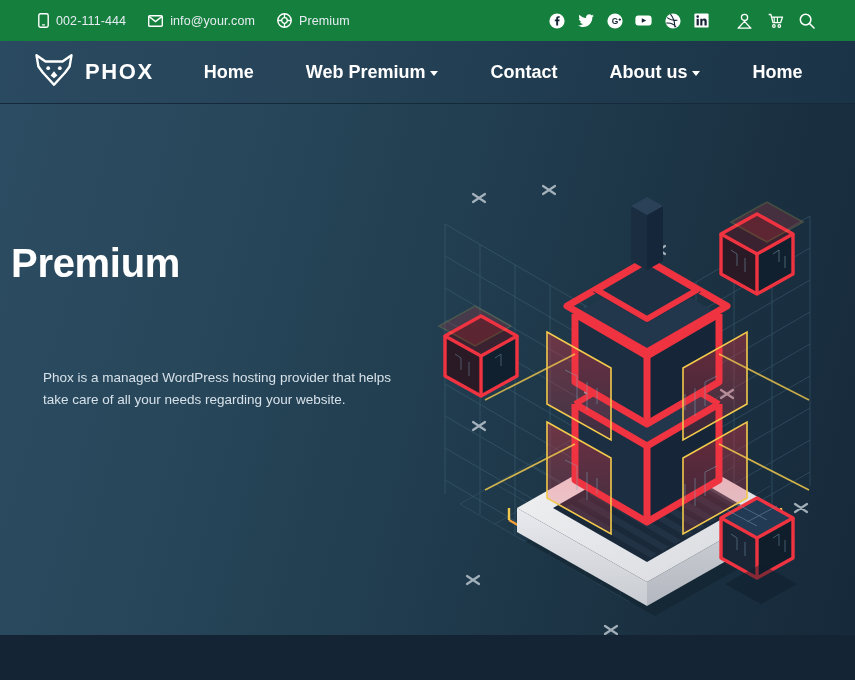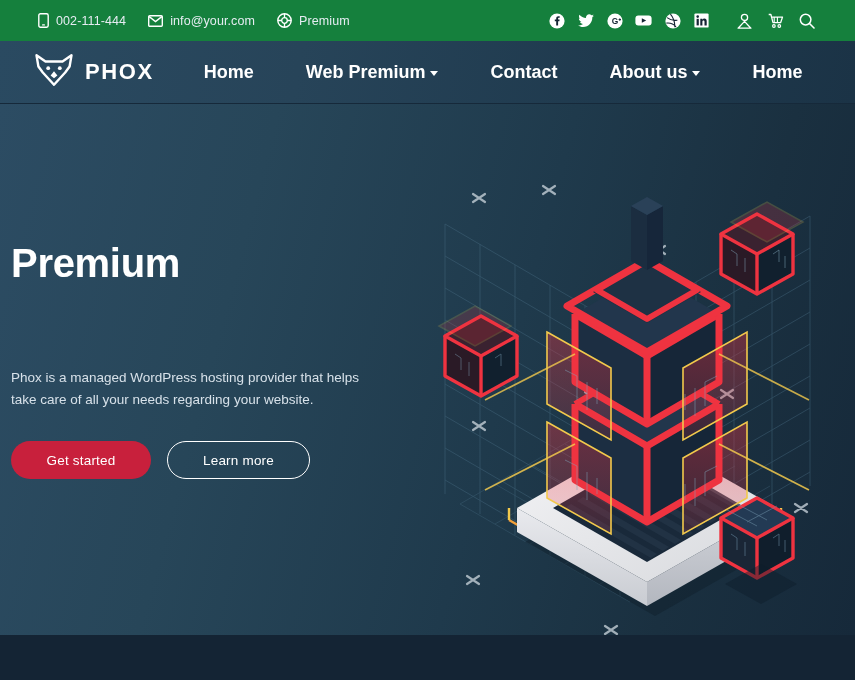--- a/index.html
+++ b/index.html
@@ -89,20 +89,21 @@
     font-weight: 700;
     line-height: 52px;
     letter-spacing: -0.3px;
   }
   .hero-sub {
     margin-top: 26px;
     color: #d7e1e9;
     font-size: 13.5px;
     line-height: 22px;
     max-width: 375px;
+    margin-left: 32px;
   }
   .hero-btns { margin-top: 30px; display: flex; gap: 16px; }
   .btn {
     height: 38px; border-radius: 19px;
     display: inline-flex; align-items: center; justify-content: center;
     font-size: 13.5px; font-weight: 400; cursor: pointer;
     letter-spacing: .2px;
   }
   .btn-primary {
     background: #c8203c; color: #ffffff;
@@ -505,21 +506,17 @@
       </g>
     </svg>
   </div>
 
   <div class="hero-copy">
     <h1 class="hero-title">
       <span>Premium</span><br>
       <br>
     </h1>
     <p class="hero-sub">Phox is a managed WordPress hosting provider that helps take care of all your needs regarding your website.</p>
-    <div class="hero-btns">
-      <button class="btn btn-primary">Get started</button>
-      <button class="btn btn-ghost">Learn more</button>
-    </div>
   </div>
 
 </div>
 
 <div class="belowfold"></div>
 
 </body></html>

